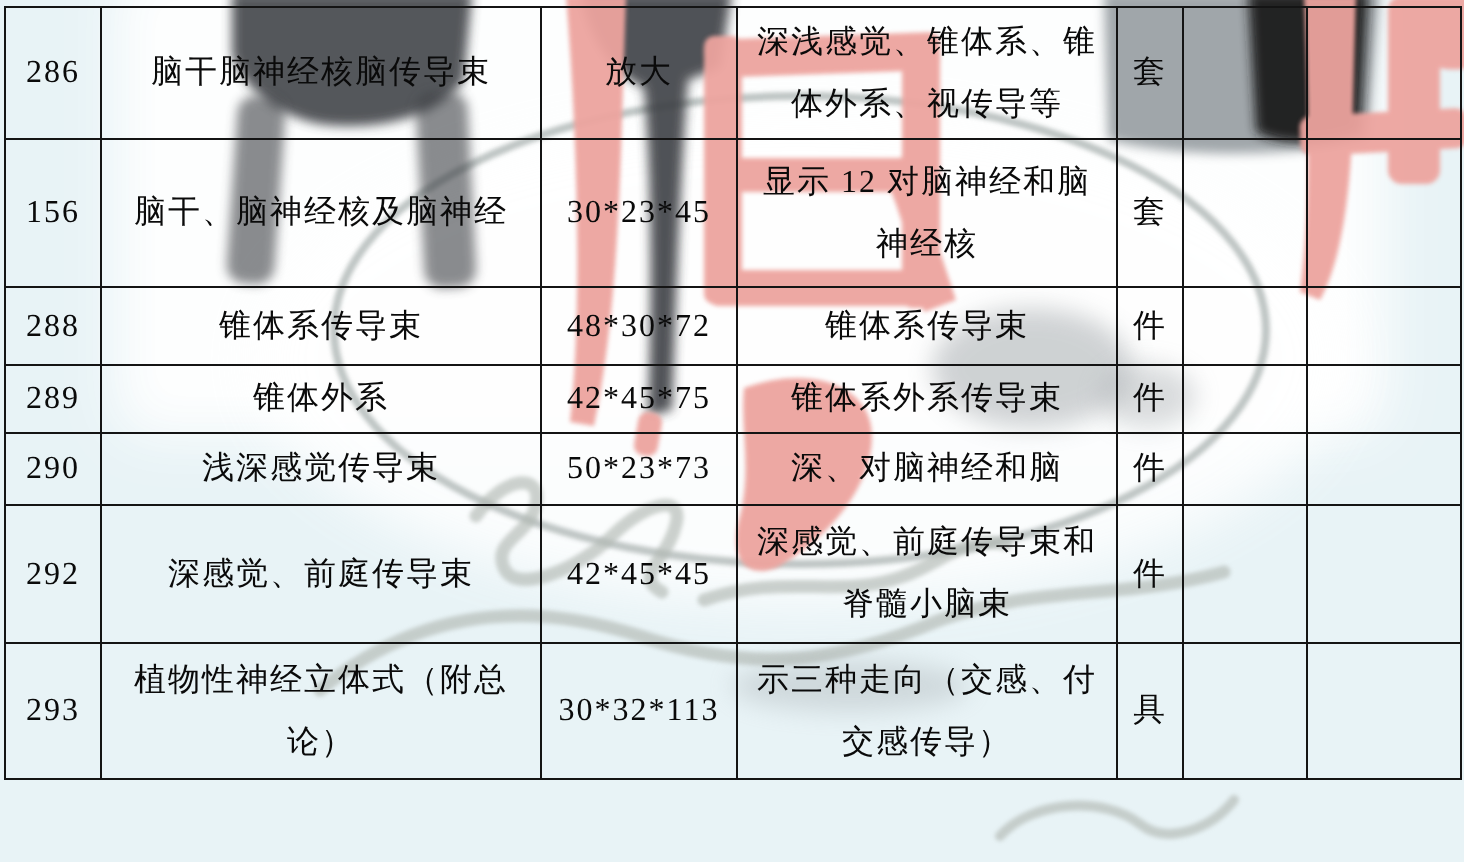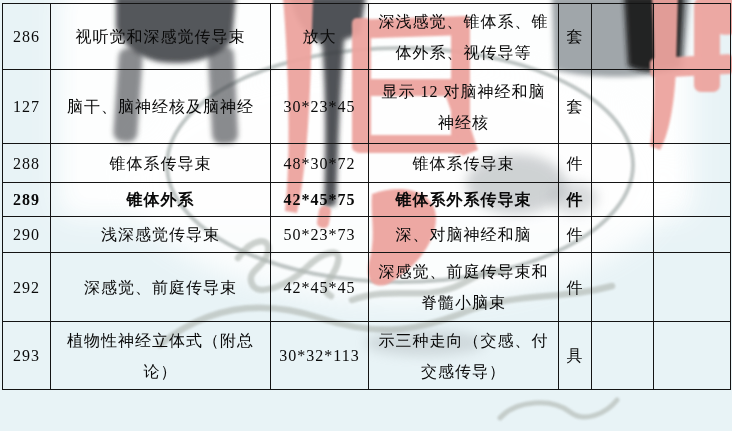--- a/index.html
+++ b/index.html
@@ -21,21 +21,21 @@
     text-align:center;vertical-align:middle;
     color:#0a0a0a;
     font-size:16px;line-height:31px;
     letter-spacing:1px;
     white-space:pre-line;
     overflow:hidden;
   }
   td.num{font-size:17px;letter-spacing:0.5px;}
   td.dim{font-size:16px;letter-spacing:0.5px;white-space:nowrap;}
   td.unit{padding:1px 2px;}
-  tr.h1{height:66px;} tr.h2{height:74px;} tr.h3{height:39px;padding-left:40px;} tr.h4{height:33px;font-weight:bold;}
+  tr.h1{height:66px;} tr.h2{height:74px;} tr.h3{height:39px;padding-left:40px;} tr.h4{height:33px;}
   tr.h5{height:36px;padding-left:28px;} tr.h6{height:36px;} tr.h7{height:69px;} tr.h8{height:68px;}
 </style>
 </head>
 <body>
 
 <div id="stage">
 
   <svg id="watermark" width="732" height="431" viewBox="0 0 732 431" xmlns="http://www.w3.org/2000/svg">
     <defs>
       <filter id="b1" x="-30%" y="-30%" width="160%" height="160%">
@@ -101,30 +101,30 @@
         <col style="width:220px">
         <col style="width:98px">
       <col style="width:190px">
         <col style="width:33px">
         <col style="width:62px">
         <col style="width:77px">
     </colgroup>
     <tbody>
       <tr class="h1">
         <td class="num">286</td>
-        <td class="cjk">视听觉和深感觉传导束</td>
+        <td class="cjk">脑干脑神经核脑传导束</td>
         <td class="cjk">放大</td>
         <td class="cjk">深浅感觉、锥体系、锥
 体外系、视传导等</td>
         <td class="unit">套</td>
         <td></td>
         <td></td>
       </tr>
       <tr class="h2">
-        <td class="num">127</td>
+        <td class="num">156</td>
         <td class="cjk">脑干、脑神经核及脑神经</td>
         <td class="dim">30*23*45</td>
         <td class="cjk">显示 12 对脑神经和脑
 神经核</td>
         <td class="unit">套</td>
         <td></td>
         <td></td>
       </tr>
       <tr class="h3">
         <td class="num">288</td>

